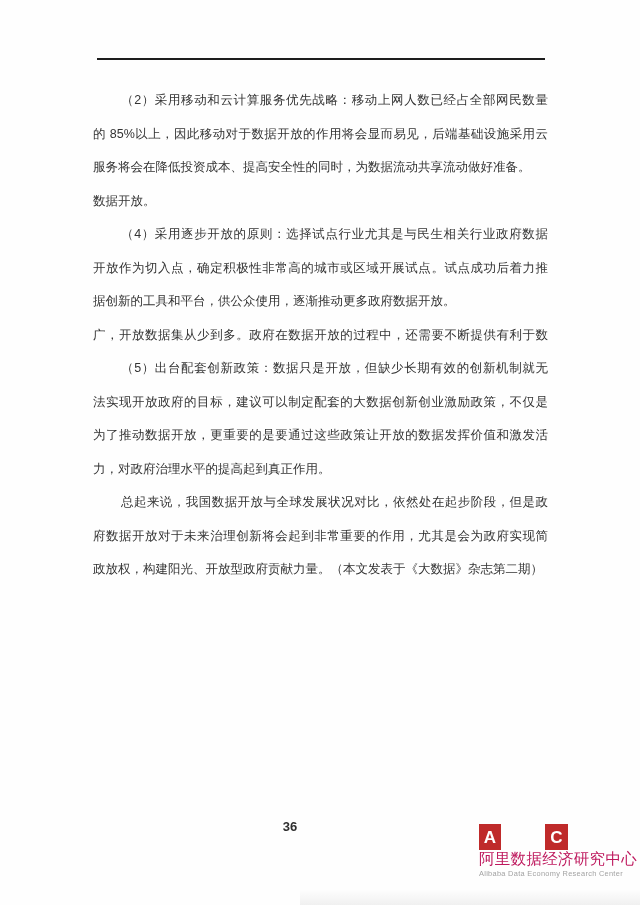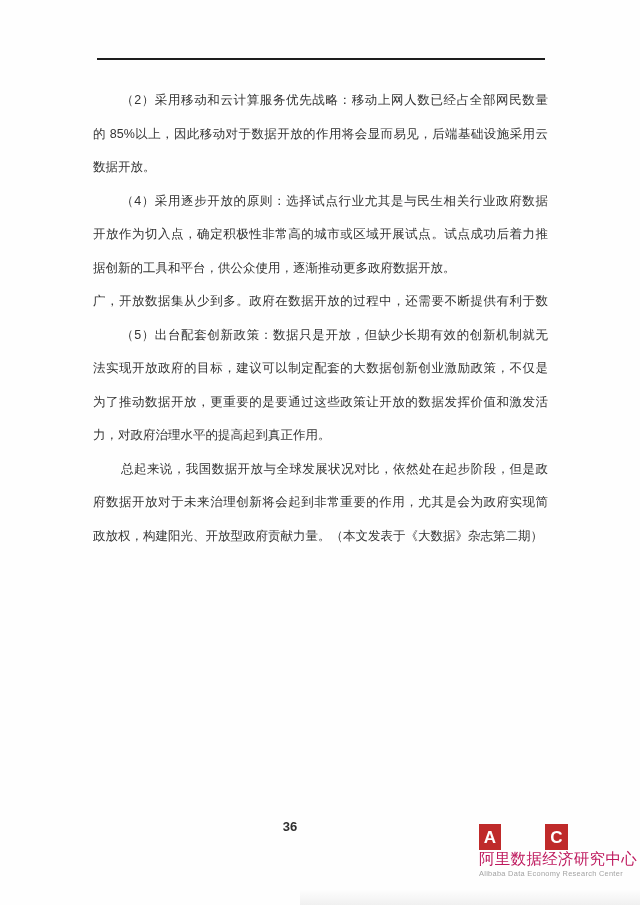--- a/index.html
+++ b/index.html
@@ -116,20 +116,21 @@
 </head>
 <body>
 
 <div class="page">
 
   <div class="top-rule"></div>
 
   <div class="body-text">
       <div class="line first">（2）采用移动和云计算服务优先战略：移动上网人数已经占全部网民数量</div>
       <div class="line">的 85%以上，因此移动对于数据开放的作用将会显而易见，后端基础设施采用云</div>
+      <div class="line last">服务将会在降低投资成本、提高安全性的同时，为数据流动共享流动做好准备。</div>
       <div class="line last">数据开放。</div>
       <div class="line first">（4）采用逐步开放的原则：选择试点行业尤其是与民生相关行业政府数据</div>
       <div class="line">开放作为切入点，确定积极性非常高的城市或区域开展试点。试点成功后着力推</div>
       <div class="line last">据创新的工具和平台，供公众使用，逐渐推动更多政府数据开放。</div>
       <div class="line">广，开放数据集从少到多。政府在数据开放的过程中，还需要不断提供有利于数</div>
       <div class="line first">（5）出台配套创新政策：数据只是开放，但缺少长期有效的创新机制就无</div>
       <div class="line">法实现开放政府的目标，建议可以制定配套的大数据创新创业激励政策，不仅是</div>
       <div class="line">为了推动数据开放，更重要的是要通过这些政策让开放的数据发挥价值和激发活</div>
       <div class="line last">力，对政府治理水平的提高起到真正作用。</div>
       <div class="line first">总起来说，我国数据开放与全球发展状况对比，依然处在起步阶段，但是政</div>

